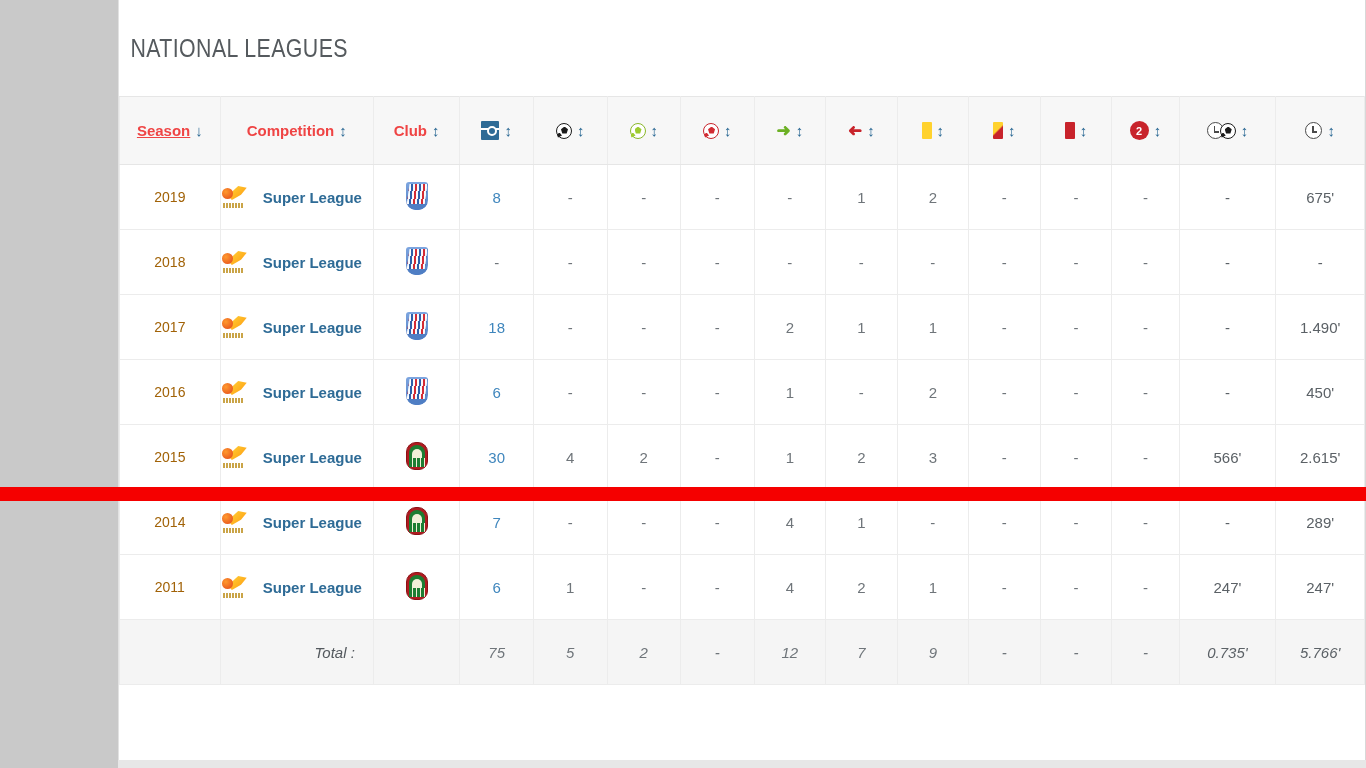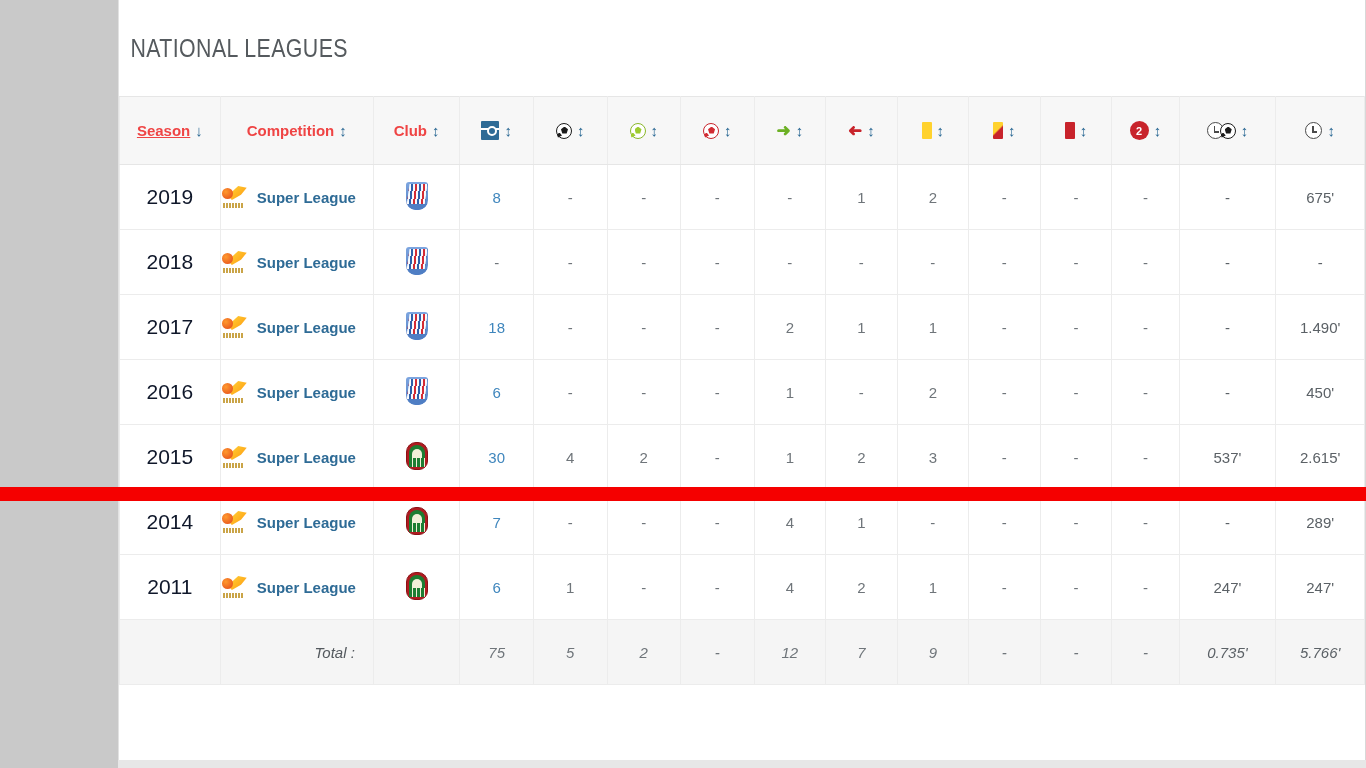--- a/index.html
+++ b/index.html
@@ -109,28 +109,28 @@
     font-size: 15px;
     font-weight: bold;
     font-family: "Liberation Sans Narrow", "Liberation Sans", sans-serif;
   }
   .hdr-text.sorted {
     text-decoration: underline;
   }
   .sort-arrow { display: inline-block; line-height: 1; }
 
   
-  .season-val { font-size: 21px; color: #0f172a; }
+  .season-val { font-size: 14px; color: #a16207; }
   .num { font-size: 15px; color: #6f757a; }
   .num.link { color: #3f86bd; }
   .minutes { font-size: 15px; color: #5b6166; }
 
   
   td.comp-cell { text-align: left; padding-left: 12px; }
-  .comp-wrap { display: flex; align-items: center; gap: 10px; }
+  .comp-wrap { display: flex; align-items: center; gap: 16px; }
   .comp-name {
     color: #2e6b96;
     font-weight: bold;
     font-size: 15px;
     font-family: "Liberation Sans Narrow", "Liberation Sans", sans-serif;
   }
 
   
   .comp-logo {
     width: 26px; height: 22px;
@@ -559,21 +559,21 @@
           <td><span class="num link">30</span></td>
           <td><span class="num">4</span></td>
           <td><span class="num">2</span></td>
           <td><span class="num">-</span></td>
           <td><span class="num">1</span></td>
           <td><span class="num">2</span></td>
           <td><span class="num">3</span></td>
           <td><span class="num">-</span></td>
           <td><span class="num">-</span></td>
           <td><span class="num">-</span></td>
-          <td><span class="minutes">537'</span></td>
+          <td><span class="minutes">566'</span></td>
           <td><span class="minutes">2.615'</span></td>
         </tr>
 
         <tr>
           <td><span class="season-val">2014</span></td>
           <td class="comp-cell">
             <span class="comp-wrap">
               <span class="comp-logo">
                   <span class="swoosh"></span>
                   <span class="ball"></span>

